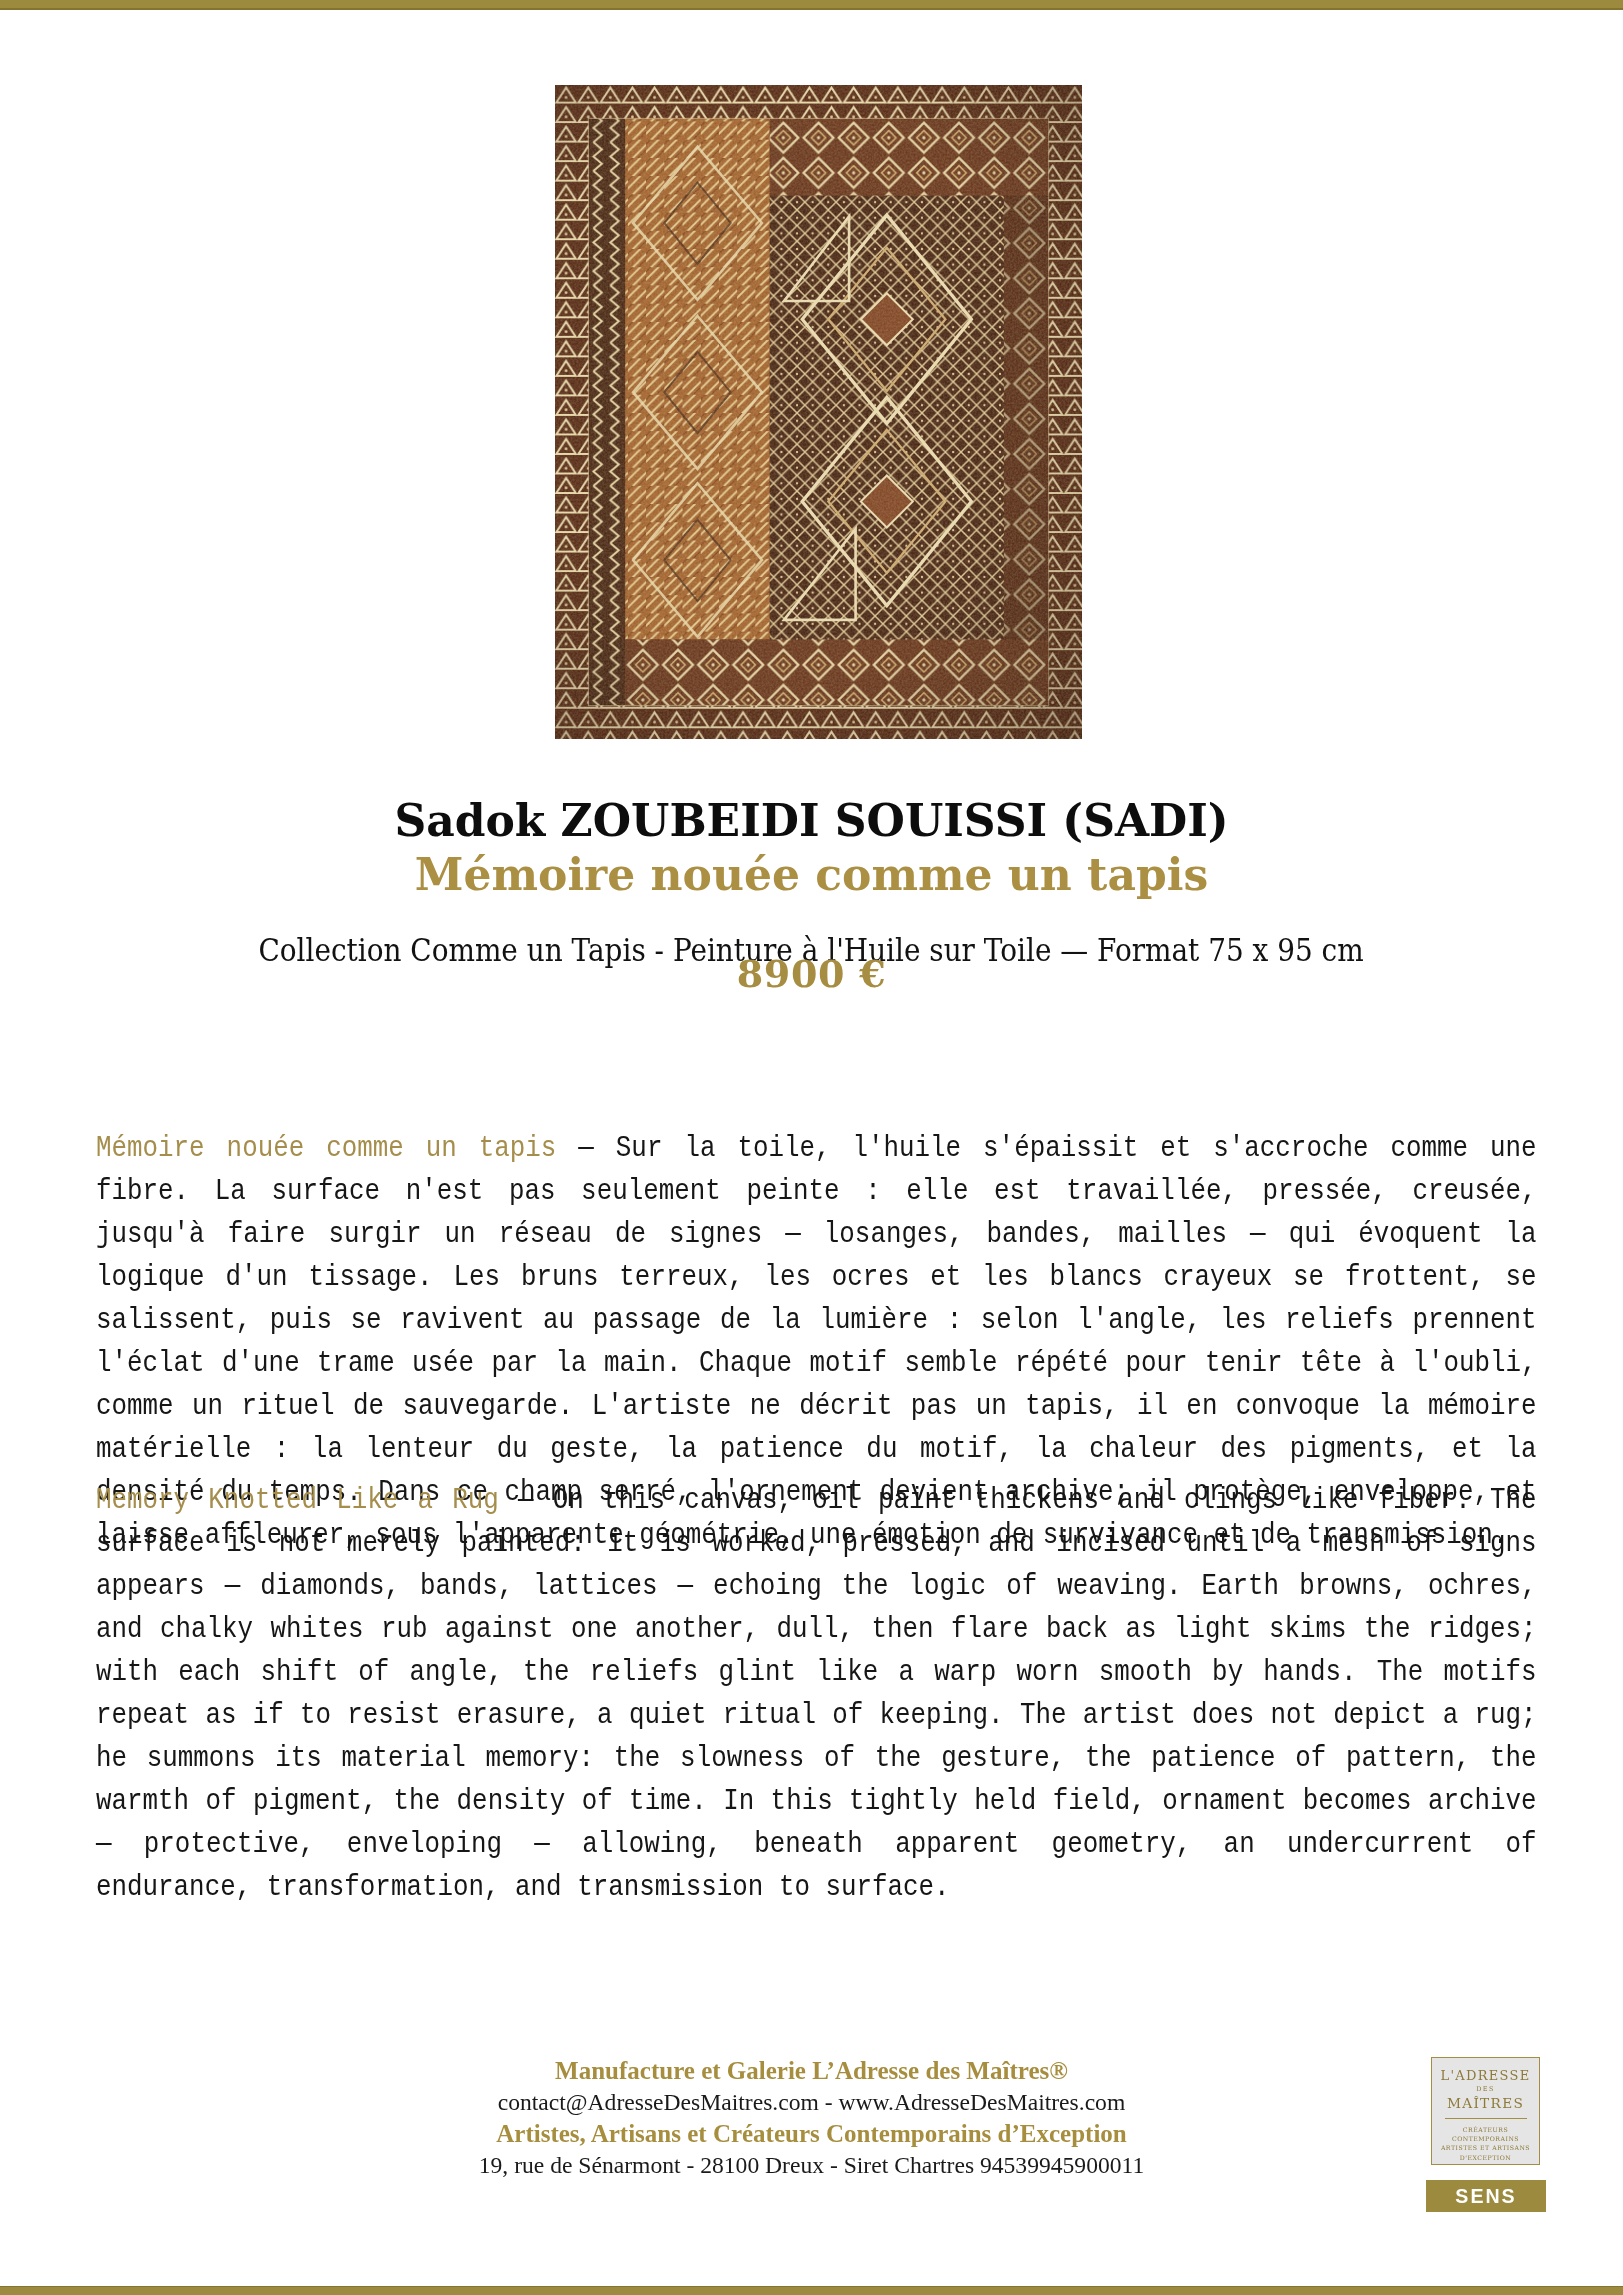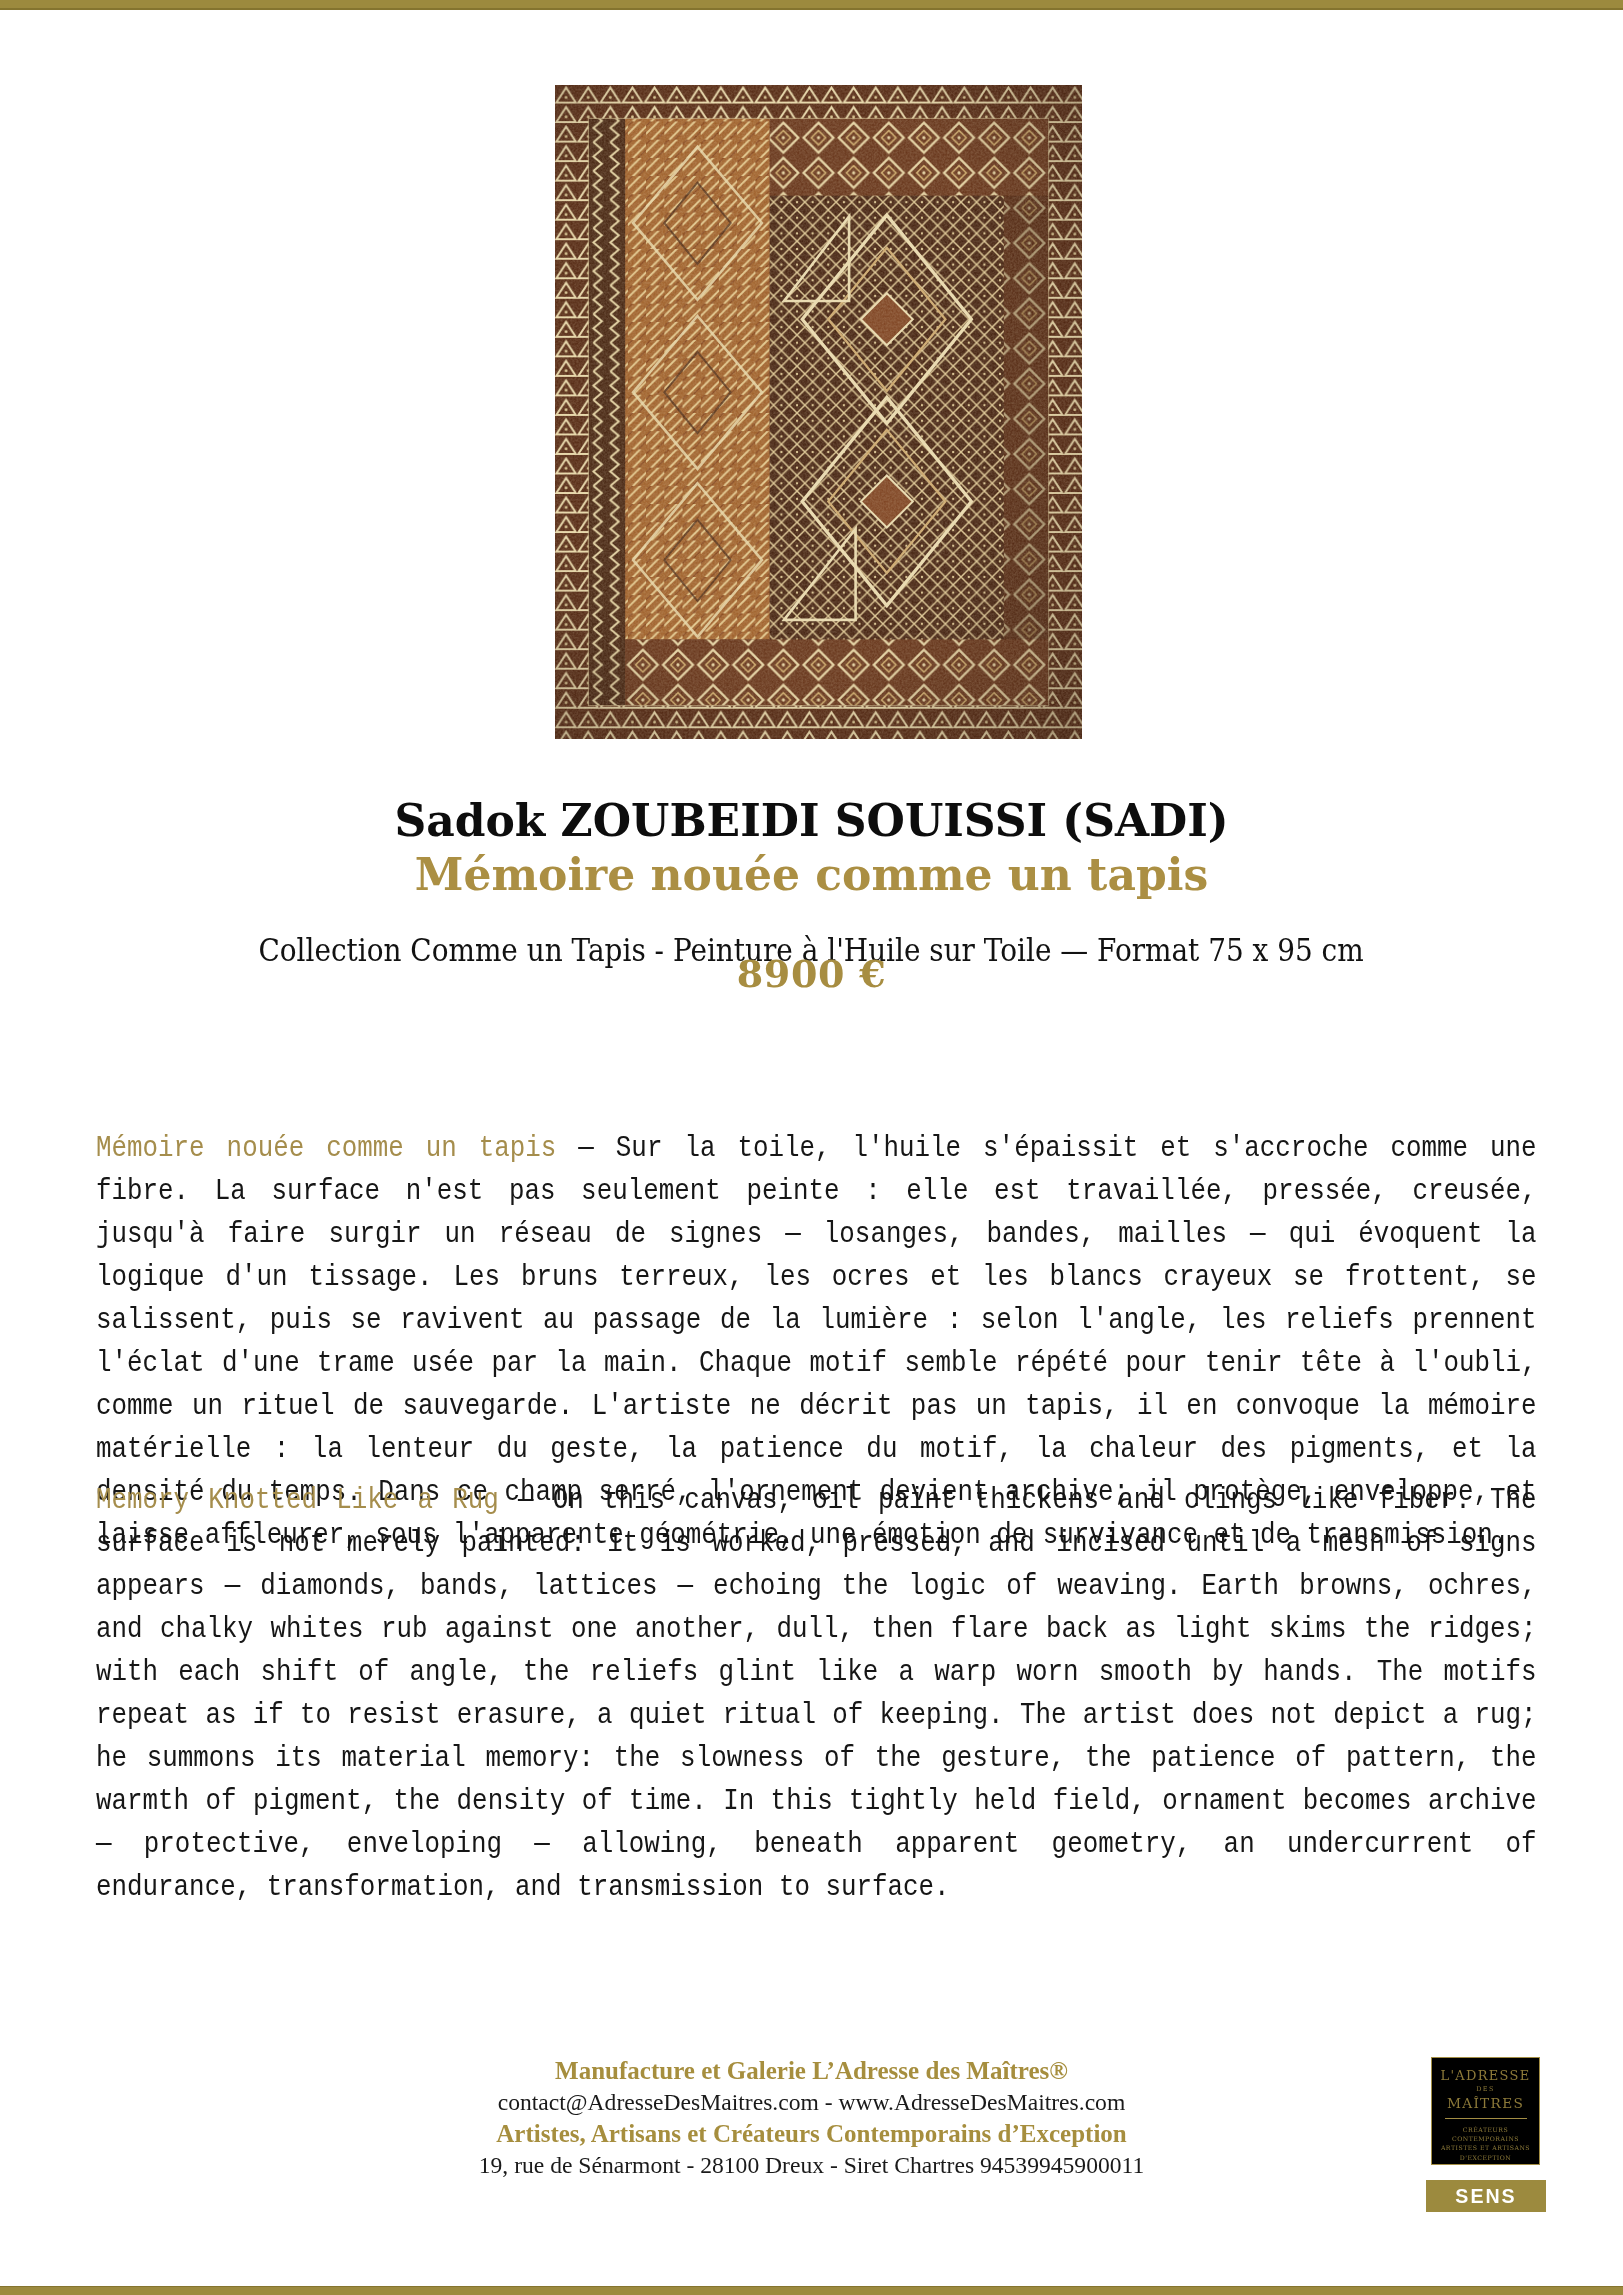--- a/index.html
+++ b/index.html
@@ -38,21 +38,21 @@
 
   
   .f-line{left:0;right:0;text-align:center;font-family:Liberation Serif, serif;white-space:nowrap;}
   .f-gold{color:#a68e3e;font-weight:bold;font-size:25px;line-height:27.5px;}
   .f-dark{color:#1a1a1a;font-size:23.6px;line-height:26px;}
   .f1{top:2057px;} .f2{top:2089px;} .f3{top:2120px;} .f4{top:2152px;}
 
   
   .logobox{
     left:1431px;top:2057px;width:109px;height:108px;box-sizing:border-box;
-    border:1.3px solid #a38e44;background:#000000;color:#8d7a39;text-align:center;
+    border:1.3px solid #a38e44;background:#e5e5e5;color:#8d7a39;text-align:center;
   }
   .logo-l1{margin-top:10.5px;font-size:13px;letter-spacing:1.3px;line-height:14.4px;}
   .logo-l2{margin-top:3.3px;font-size:6.5px;letter-spacing:1.3px;line-height:7.2px;}
   .logo-l3{margin-top:2.6px;font-size:13.7px;letter-spacing:1.3px;line-height:15px;}
   .logo-rule{width:82px;height:0;border-top:0.7px solid #a38e44;margin:7.2px auto 5.9px auto;}
   .logo-s{font-size:6.2px;letter-spacing:0.5px;line-height:9.2px;}
 
   
   .sens{
     left:1426px;top:2180px;width:120px;height:32px;background:#9c8a3e;

